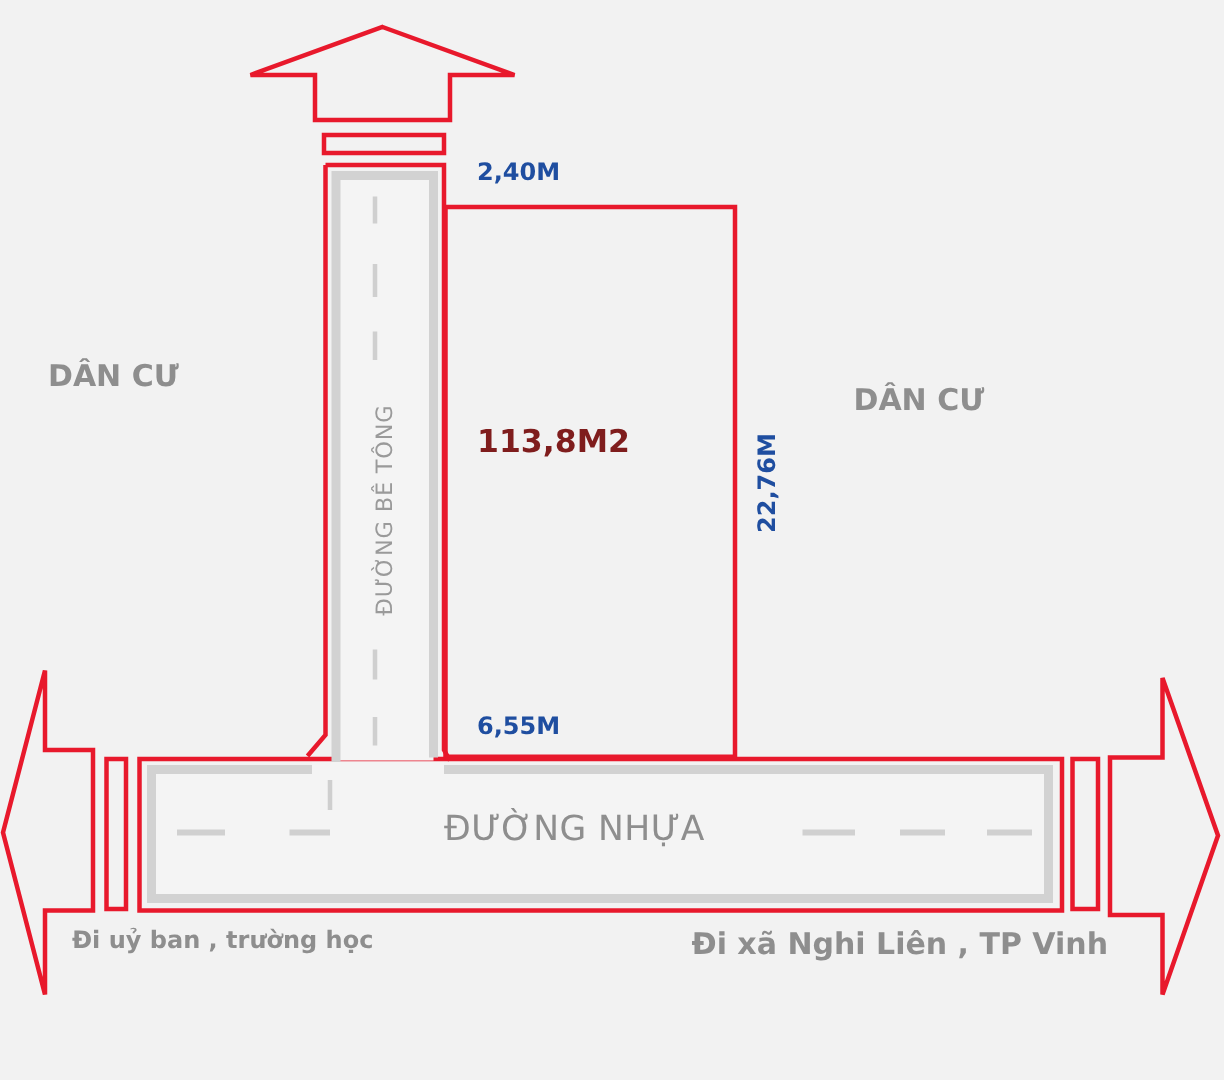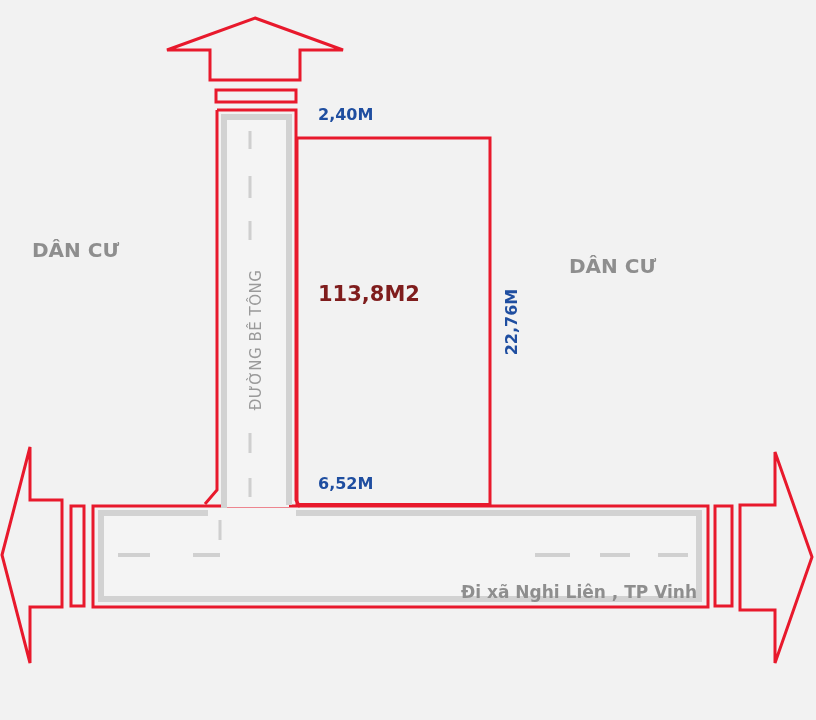--- a/index.html
+++ b/index.html
@@ -24,21 +24,21 @@
     }
     .side-left { left: 32px; top: 238px; font-size: 20px; }
     .side-right { left: 569px; top: 254px; font-size: 20px; }
     .road-v {
       left: 256px; top: 340px; font-size: 15px; font-weight: normal; letter-spacing: 0.5px;
       transform-origin: 0 0; transform: rotate(-90deg) translate(-50%, -50%);
       color: #9a9a9a;
     }
     .road-h { left: 296px; top: 540px; font-size: 23px; font-weight: normal; color: #8e8e8e; letter-spacing: 0.3px; }
     .dir-left { left: 48px; top: 617px; font-size: 16px; }
-    .dir-right { left: 461px; top: 582px; font-size: 17px; }
+    .dir-right { left: 461px; top: 617px; font-size: 20px; }
   </style>
 </head>
 <body>
 
 <div id="stage">
   <svg class="map" width="816" height="720" viewBox="0 0 816 720">
 
     <g fill="none" stroke="#e8192c" stroke-width="3">
       <polygon points="255,18 343,50 300,50 300,80 210,80 210,50 167,50"></polygon>
       <rect x="216" y="90" width="80" height="12"></rect>
@@ -85,18 +85,20 @@
       <polygon points="812,557 775,452 775,505 740,505 740,610 775,610 775,663"></polygon>
     </g>
   </svg>
 
   <div class="lbl gray side-left">DÂN CƯ</div>
   <div class="lbl gray side-right">DÂN CƯ</div>
 
   <div class="lbl blue dim-top">2,40M</div>
   <div class="lbl red area-label">113,8M2</div>
   <div class="lbl blue dim-right">22,76M</div>
-  <div class="lbl blue dim-bottom">6,52M</div>
+  <div class="lbl blue dim-bottom">6,55M</div>
 
   <div class="lbl road-v">ĐƯỜNG BÊ TÔNG</div>
+  <div class="lbl road-h">ĐƯỜNG NHỰA</div>
 
+  <div class="lbl gray dir-left">Đi uỷ ban , trường học</div>
   <div class="lbl gray dir-right">Đi xã Nghi Liên , TP Vinh</div>
 </div>
 
 </body></html>

